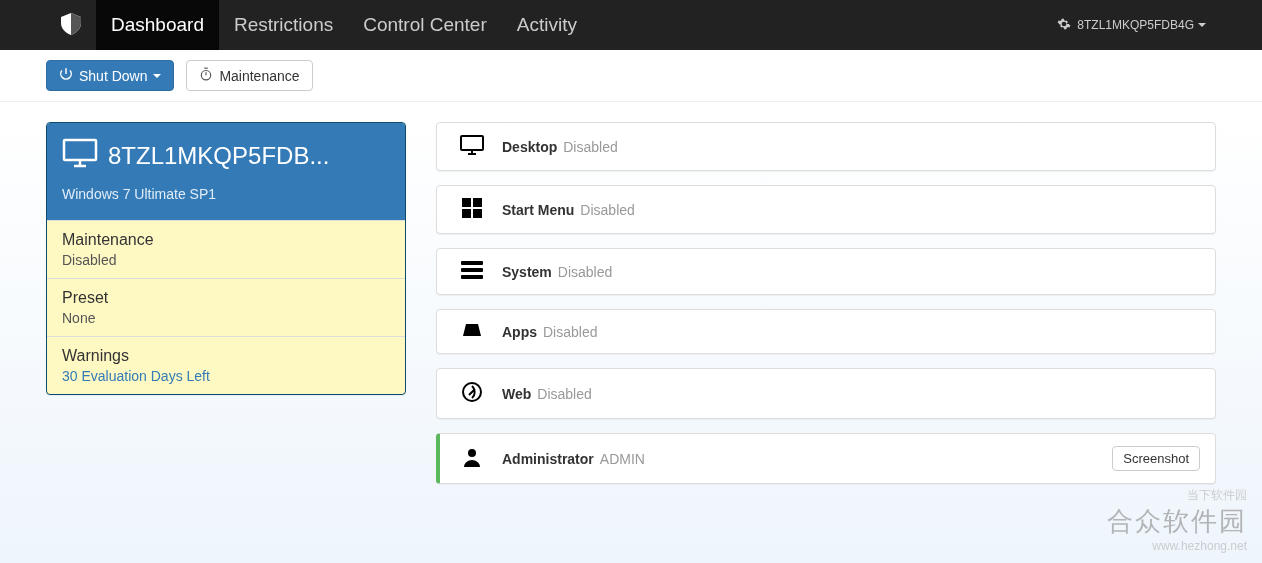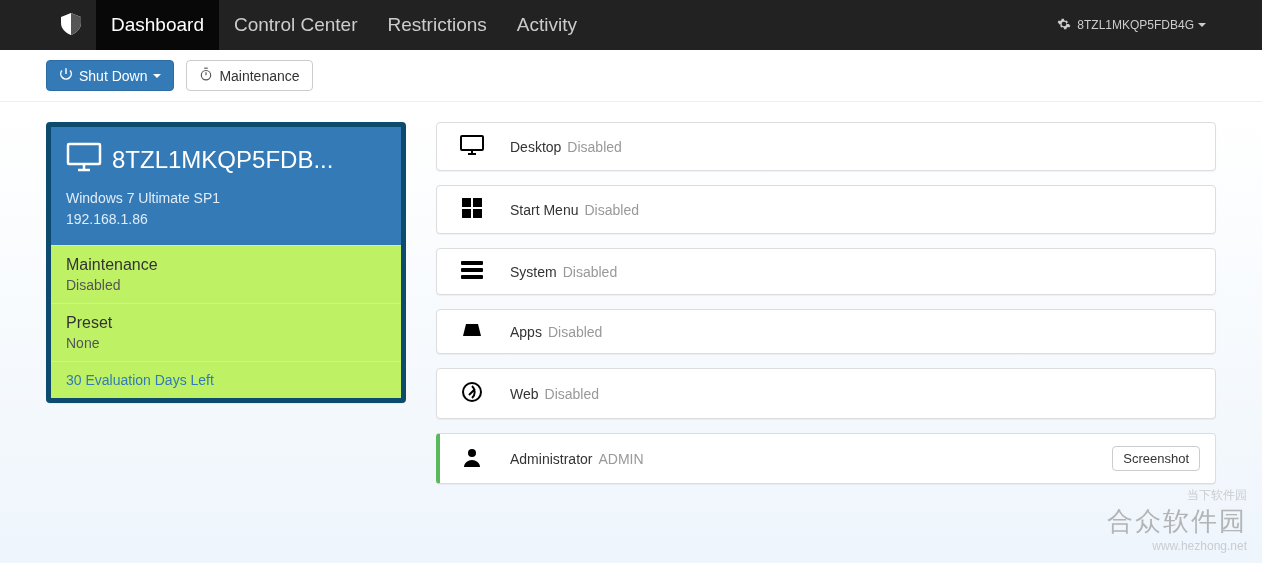--- a/index.html
+++ b/index.html
@@ -65,21 +65,21 @@
     .main-row {
       display:flex;
       gap: 30px;
       padding-top: 20px;
     }
     .col-left { width: 360px; flex:0 0 360px; }
     .col-right { flex:1; }
 
     
     .panel {
-      border:5px solid #0c4a6e; border-radius:4px; background:#bef264;
+      border:1px solid #0c4a6e; border-radius:4px; background:#fef9c3;
       box-shadow: 0 1px 1px rgba(0,0,0,.05);
       margin-bottom: 20px;
       overflow:hidden;
     }
     .panel-heading-primary {
       background:#337ab7; color:#fff; padding:15px;
     }
     .panel-title { font-size:24px; font-weight:400; display:flex; align-items:center; gap:10px; white-space:nowrap; overflow:hidden; text-overflow:ellipsis;}
     .panel-sub { font-size:14px; margin-top:10px; line-height:1.5; color: #e0ecf7;}
     .list-group-item {
@@ -92,21 +92,21 @@
     
     .category-panel {
       border:1px solid #ddd; background:#fff; border-radius:4px;
       padding:12px 15px; margin-bottom:14px;
       display:flex; align-items:center;
       position:relative;
       box-shadow: 0 1px 1px rgba(0,0,0,.05);
     }
     .category-panel.active { border-left:4px solid #5cb85c; padding-left:12px;}
     .category-panel .icon-wrap { width:40px; display:flex; justify-content:center; }
-    .category-panel .cat-label { font-weight:400; margin-left:18px;}
+    .category-panel .cat-label { font-weight:700; margin-left:10px;}
     .category-panel .cat-status { color:#999; margin-left:6px; font-weight:400;}
     .category-panel .cat-right { margin-left:auto; }
     .btn-sm { padding:4px 10px; font-size:13px;}
 
     
     .ico { display:inline-block; vertical-align:middle;}
 
     
     .watermark {
       position:fixed; right:15px; bottom:10px; text-align:right;
@@ -126,24 +126,24 @@
           <svg width="20" height="22" viewBox="0 0 20 22">
               <path d="M10 0 L20 4 V10 C20 16 15 20 10 22 C5 20 0 16 0 10 V4 Z" fill="#fff"></path>
               <path d="M10 0 L20 4 V10 C20 16 15 20 10 22 V0 Z" fill="#555"></path>
             </svg>
         </span>
       </div>
       <div class="nav-item active">
           <span>Dashboard</span>
         </div>
       <div class="nav-item">
+          <span>Restrictions</span>
+        </div>
+      <div class="nav-item">
           <span>Control Center</span>
-        </div>
-      <div class="nav-item">
-          <span>Restrictions</span>
         </div>
       <div class="nav-item">
           <span>Activity</span>
         </div>
     </div>
     <div class="nav-right">
       <span class="ico" style="margin-right:6px;">
         <svg width="14" height="14" viewBox="0 0 24 24" fill="#ccc">
             <path d="M12 8a4 4 0 100 8 4 4 0 000-8zm9 4a7 7 0 01-.1 1.2l2.1 1.6-2 3.4-2.5-1a7 7 0 01-2 1.2l-.4 2.6h-4l-.4-2.6a7 7 0 01-2-1.2l-2.5 1-2-3.4 2.1-1.6A7 7 0 013 12a7 7 0 01.1-1.2L1 9.2l2-3.4 2.5 1a7 7 0 012-1.2L7.9 3h4l.4 2.6a7 7 0 012 1.2l2.5-1 2 3.4-2.1 1.6c.1.4.1.8.1 1.2z"></path>
           </svg>
@@ -189,32 +189,32 @@
             <span class="ico">
               <svg width="36" height="30" viewBox="0 0 36 30" fill="none" stroke="#fff" stroke-width="2.5">
                   <rect x="2" y="2" width="32" height="20" rx="1"></rect>
                   <path d="M12 28h12M18 22v6"></path>
                 </svg>
             </span>
             <span>8TZL1MKQP5FDB...</span>
           </div>
           <div class="panel-sub">
             <div>Windows 7 Ultimate SP1</div>
-            <div>192.168.1.86</div>
           </div>
         </div>
         <div class="list-group-item">
           <div class="list-label">Maintenance</div>
           <div class="list-value">Disabled</div>
         </div>
         <div class="list-group-item">
           <div class="list-label">Preset</div>
           <div class="list-value">None</div>
         </div>
         <div class="list-group-item">
+          <div class="list-label">Warnings</div>
           <div class="list-value link">30 Evaluation Days Left</div>
         </div>
       </div>
     </div>
 
     <div class="col-right">
       <div class="category-panel">
         <div class="icon-wrap">
             <span class="ico">
           <svg width="24" height="20" viewBox="0 0 24 20" fill="none" stroke="#000" stroke-width="2">

